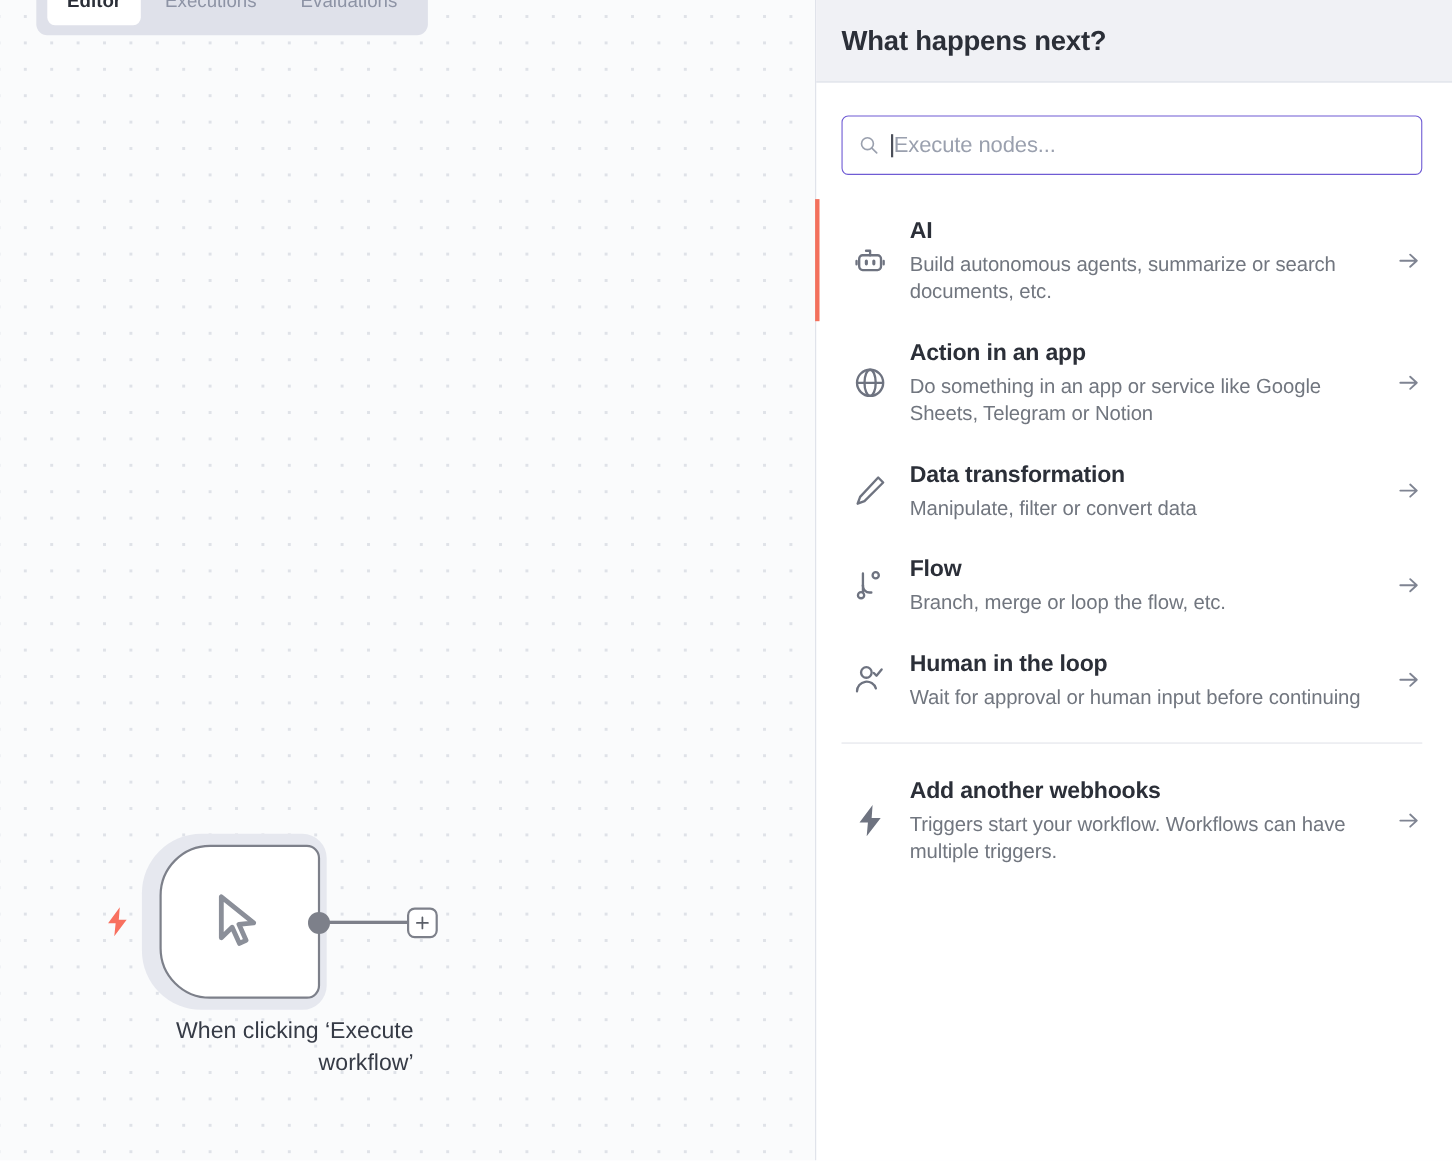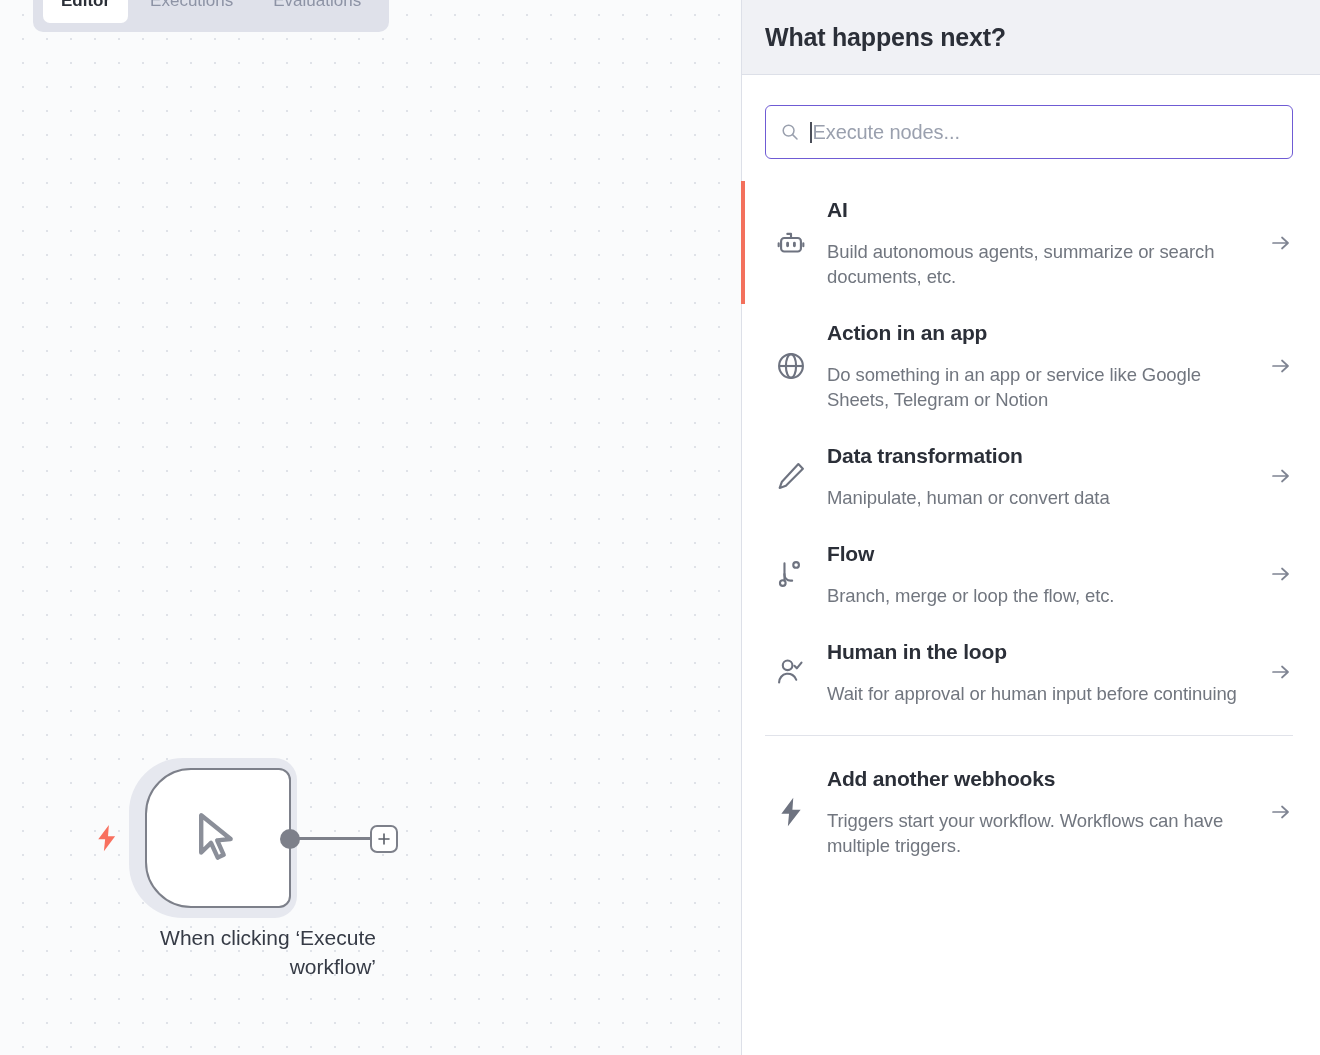--- a/index.html
+++ b/index.html
@@ -139,21 +139,21 @@
     display: flex; align-items: center; justify-content: center;
     color: #6E7380;
   }
   .item-text { flex: 1 1 auto; padding-left: 10px; padding-right: 14px; }
   .item-title {
     font-size: 21px; font-weight: 700; color: #2B2F38;
     line-height: 28px; letter-spacing: -0.2px;
   }
   .item-desc {
     font-size: 18.5px; color: #71767F; line-height: 25px;
-    margin-top: 15px; letter-spacing: -0.1px;
+    margin-top: 3px; letter-spacing: -0.1px;
   }
   .item-arrow { flex: 0 0 30px; display: flex; align-items: center; justify-content: flex-end; color: #7F8492; }
   .divider {
     height: 1px; background: #E1E3EA;
     margin: 14px 27px 14px 23px;
   }
 </style>
 </head>
 <body>
 
@@ -261,21 +261,21 @@
       </div>
 
       <div class="list-item">
         <div class="item-icon">
           <svg width="34" height="34" viewBox="0 0 24 24" fill="none" stroke="#6E7380" stroke-width="1.5" stroke-linejoin="round" stroke-linecap="round">
             <path d="M17.2 3.6 L20.4 6.8 L8.4 18.8 L4 20.4 L5.6 16 Z"></path>
           </svg>
         </div>
         <div class="item-text">
           <div class="item-title">Data transformation</div>
-          <div class="item-desc">Manipulate, human or convert data</div>
+          <div class="item-desc">Manipulate, filter or convert data</div>
         </div>
         <div class="item-arrow">
           <svg width="24" height="24" viewBox="0 0 24 24" fill="none" stroke="#7F8492" stroke-width="1.7" stroke-linecap="round" stroke-linejoin="round">
             <path d="M4 12 H19 M13 6.5 L19 12 L13 17.5"></path>
           </svg>
         </div>
       </div>
 
       <div class="list-item">
         <div class="item-icon">

